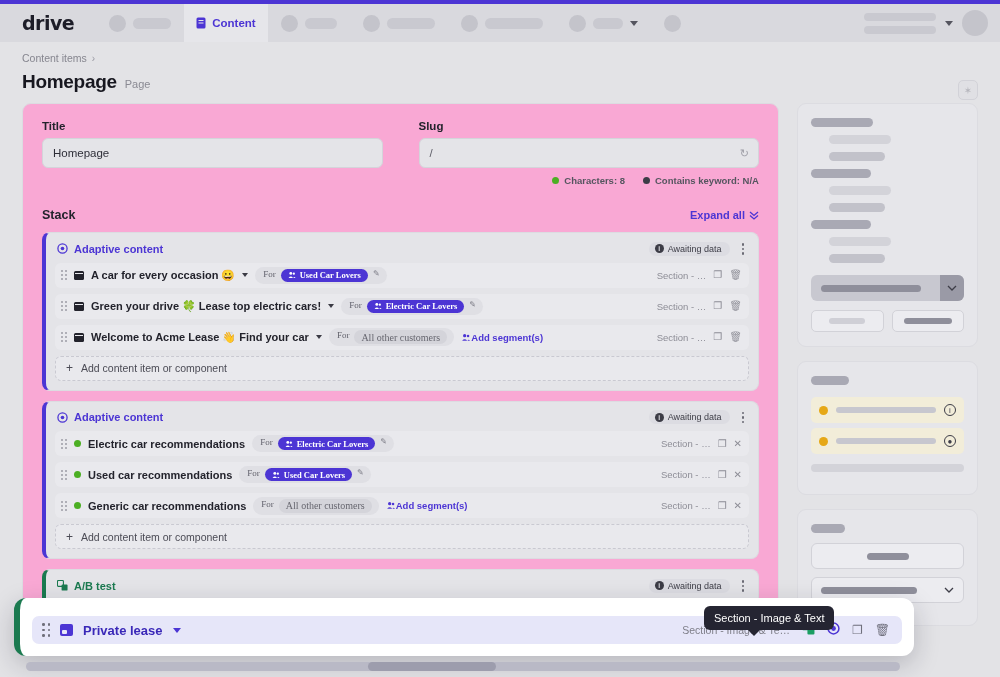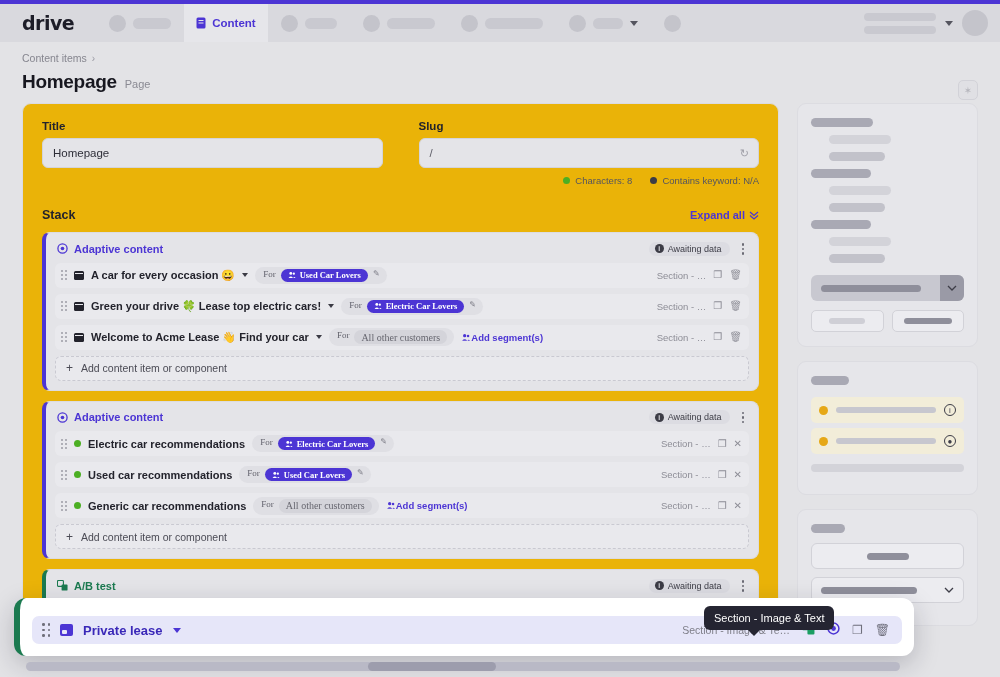--- a/index.html
+++ b/index.html
@@ -61,39 +61,39 @@
     display:flex; align-items:center; justify-content:center;
   }
   .topright-btn span { font-size: 10px; color: #b6b6bd; }
 
   
   .cols { display: flex; gap: 18px; margin-top: 10px; }
   .main-col { width: 757px; }
   .side-col { width: 183px; }
 
   .card {
-    background: #eab308; border: 1px solid #dcdce1; border-radius: 9px;
+    background: #f9a8d4; border: 1px solid #dcdce1; border-radius: 9px;
     padding: 16px 19px;
   }
 
   
   .fields { display: flex; gap: 36px; }
   .field-title { width: 341px; }
   .field-slug { width: 341px; }
   .flabel { font-size: 11.5px; font-weight: 700; color: #23232c; margin-bottom: 6px; }
   .finput {
     height: 30px; border-radius: 6px; border: 1px solid #d4d4da;
     background: #e4e4e8; display: flex; align-items: center;
     padding: 0 10px; font-size: 11.5px; color: #2e2e38;
     position: relative;
   }
   .finput.slug { color: #5c5c66; }
   .refresh-icon { position: absolute; right: 9px; color: #9d9da6; font-size: 11px; }
   .meta-row { display: flex; justify-content: flex-end; gap: 18px; margin-top: 7px; }
-  .meta { display: flex; align-items: center; gap: 5px; font-size: 9.5px; color: #55555f; }
+  .meta { display: flex; align-items: center; gap: 5px; font-size: 9.5px; color: #55555f; font-weight: bold; }
   .mdot { width: 7px; height: 7px; border-radius: 50%; }
 
   
   .stack-head { display: flex; align-items: center; justify-content: space-between; margin-top: 22px; }
   .stack-title { font-size: 12.5px; font-weight: 700; color: #23232c; }
   .expand-all { display: flex; align-items: center; gap: 4px; font-size: 11px; color: #4c35d4; font-weight: 600; }
 
   
   .block {
     margin-top: 10px; background: #e4e4e8;

